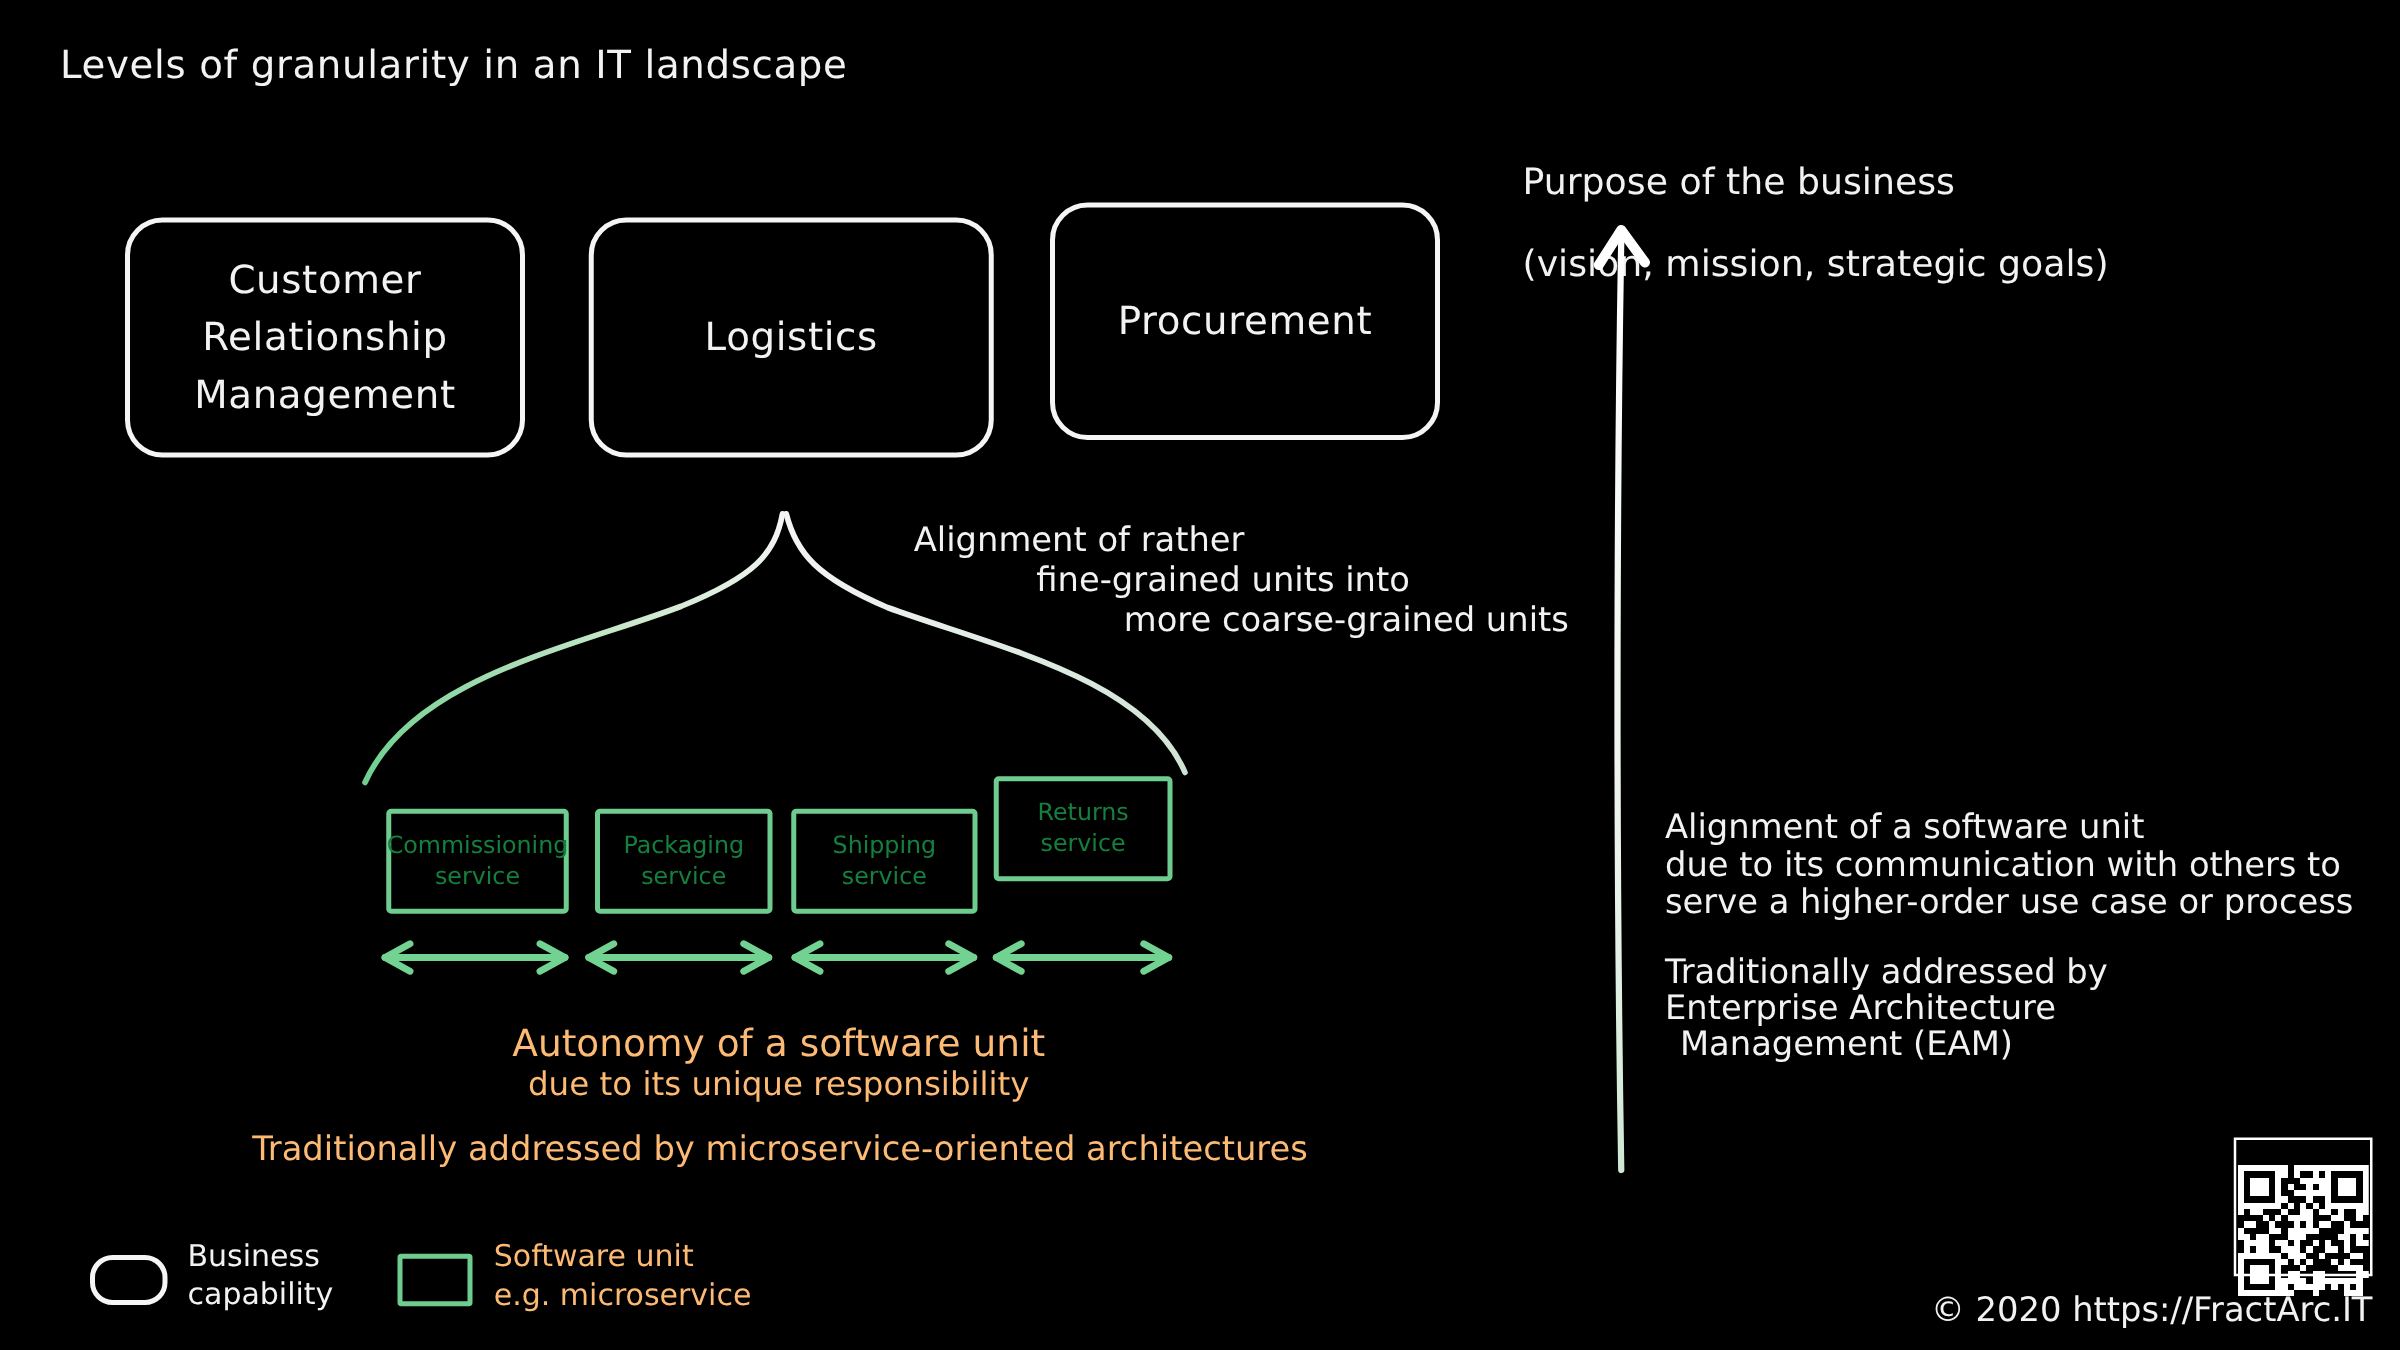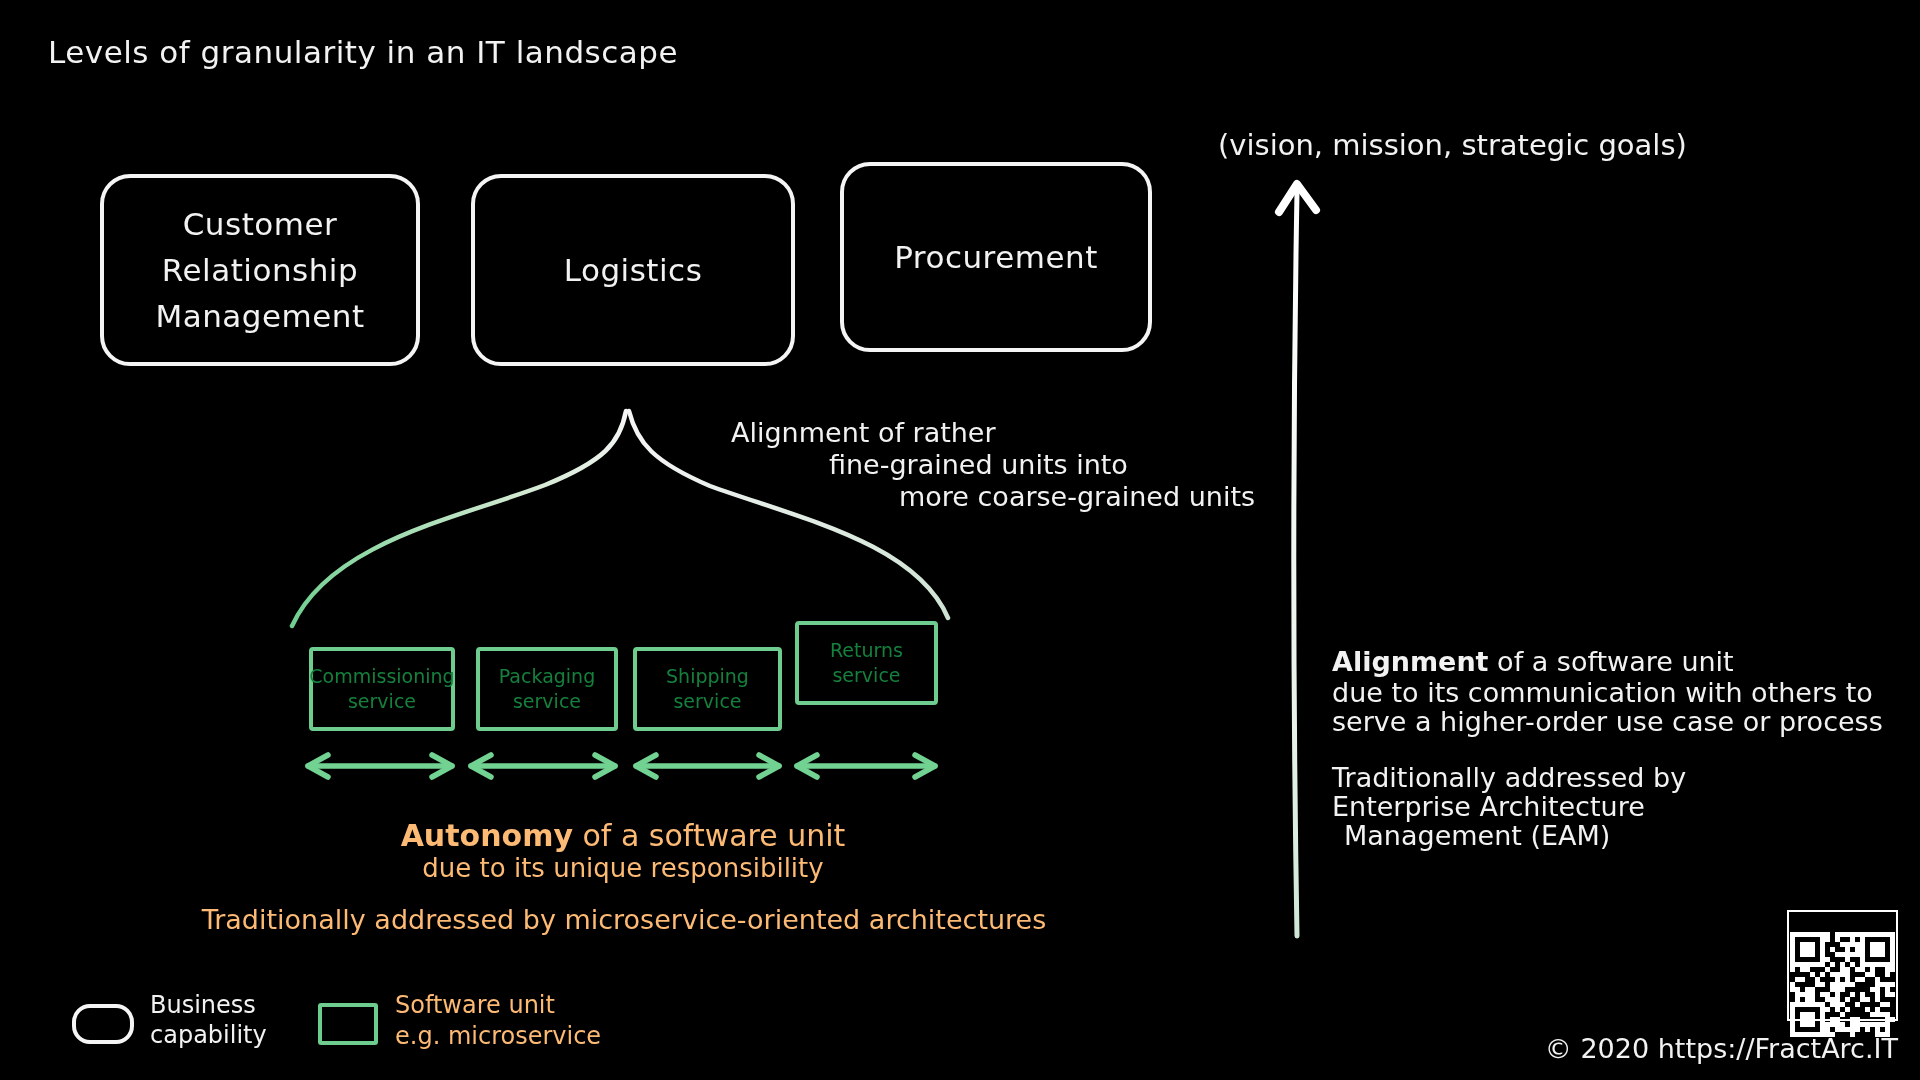--- a/index.html
+++ b/index.html
@@ -29,40 +29,41 @@
     text-align:center;font-size:19px;line-height:25px;
   }
   .svc1{left:309px;top:647px;width:138px;height:76px;}
   .svc2{left:476px;top:647px;width:134px;height:76px;}
   .svc3{left:633px;top:647px;width:141px;height:76px;}
   .svc4{left:795px;top:621px;width:135px;height:76px;}
   .green{color:#fdba74;}
   .auto1{left:623px;top:818px;font-size:30px;transform:translateX(-50%);}
   .auto2{left:623px;top:853px;font-size:26px;transform:translateX(-50%);}
   .auto3{left:624px;top:904px;font-size:27px;transform:translateX(-50%);}
-  .bold{font-weight:700;margin-top:12px;}
+  .bold{font-weight:400;margin-top:12px;}
   .rline{left:1332px;font-size:27px;}
   .r1{top:646px;} .r2{top:677px;} .r3{top:706px;}
   .r4{top:762px;} .r5{top:791px;} .r6{top:820px;margin-left:12px;}
   .legend-pill{left:72px;top:1004px;width:54px;height:32px;border:4px solid #f5f5f5;border-radius:18px;}
   .legend-biz{left:150px;top:990px;font-size:24px;line-height:30px;}
   .legend-rect{left:318px;top:1003px;width:52px;height:34px;border:4px solid #6ecd8e;border-radius:3px;}
   .legend-sw{left:395px;top:990px;font-size:24px;line-height:31px;}
   .qr{left:1787px;top:910px;width:105px;height:105px;border:2px solid #fff;padding:1px;background:#000;}
   .copyright{right:22px;top:1033px;font-size:27px;white-space:nowrap;}
   svg.strokes{left:0;top:0;width:1920px;height:1080px;position:absolute;pointer-events:none;}
 </style>
 </head>
 <body>
 
 <div class="canvas">
 
   <div class="abs title nowrap">Levels of granularity in an IT landscape</div>
 
   <div class="abs purpose">
+    <div class="nowrap">Purpose of the business</div>
     <div class="nowrap">(vision, mission, strategic goals)</div>
   </div>
 
   <div class="abs cap-box cap-crm">
     <span>Customer
 Relationship
 Management</span>
   </div>
   <div class="abs cap-box cap-log">
     <span>Logistics</span>

